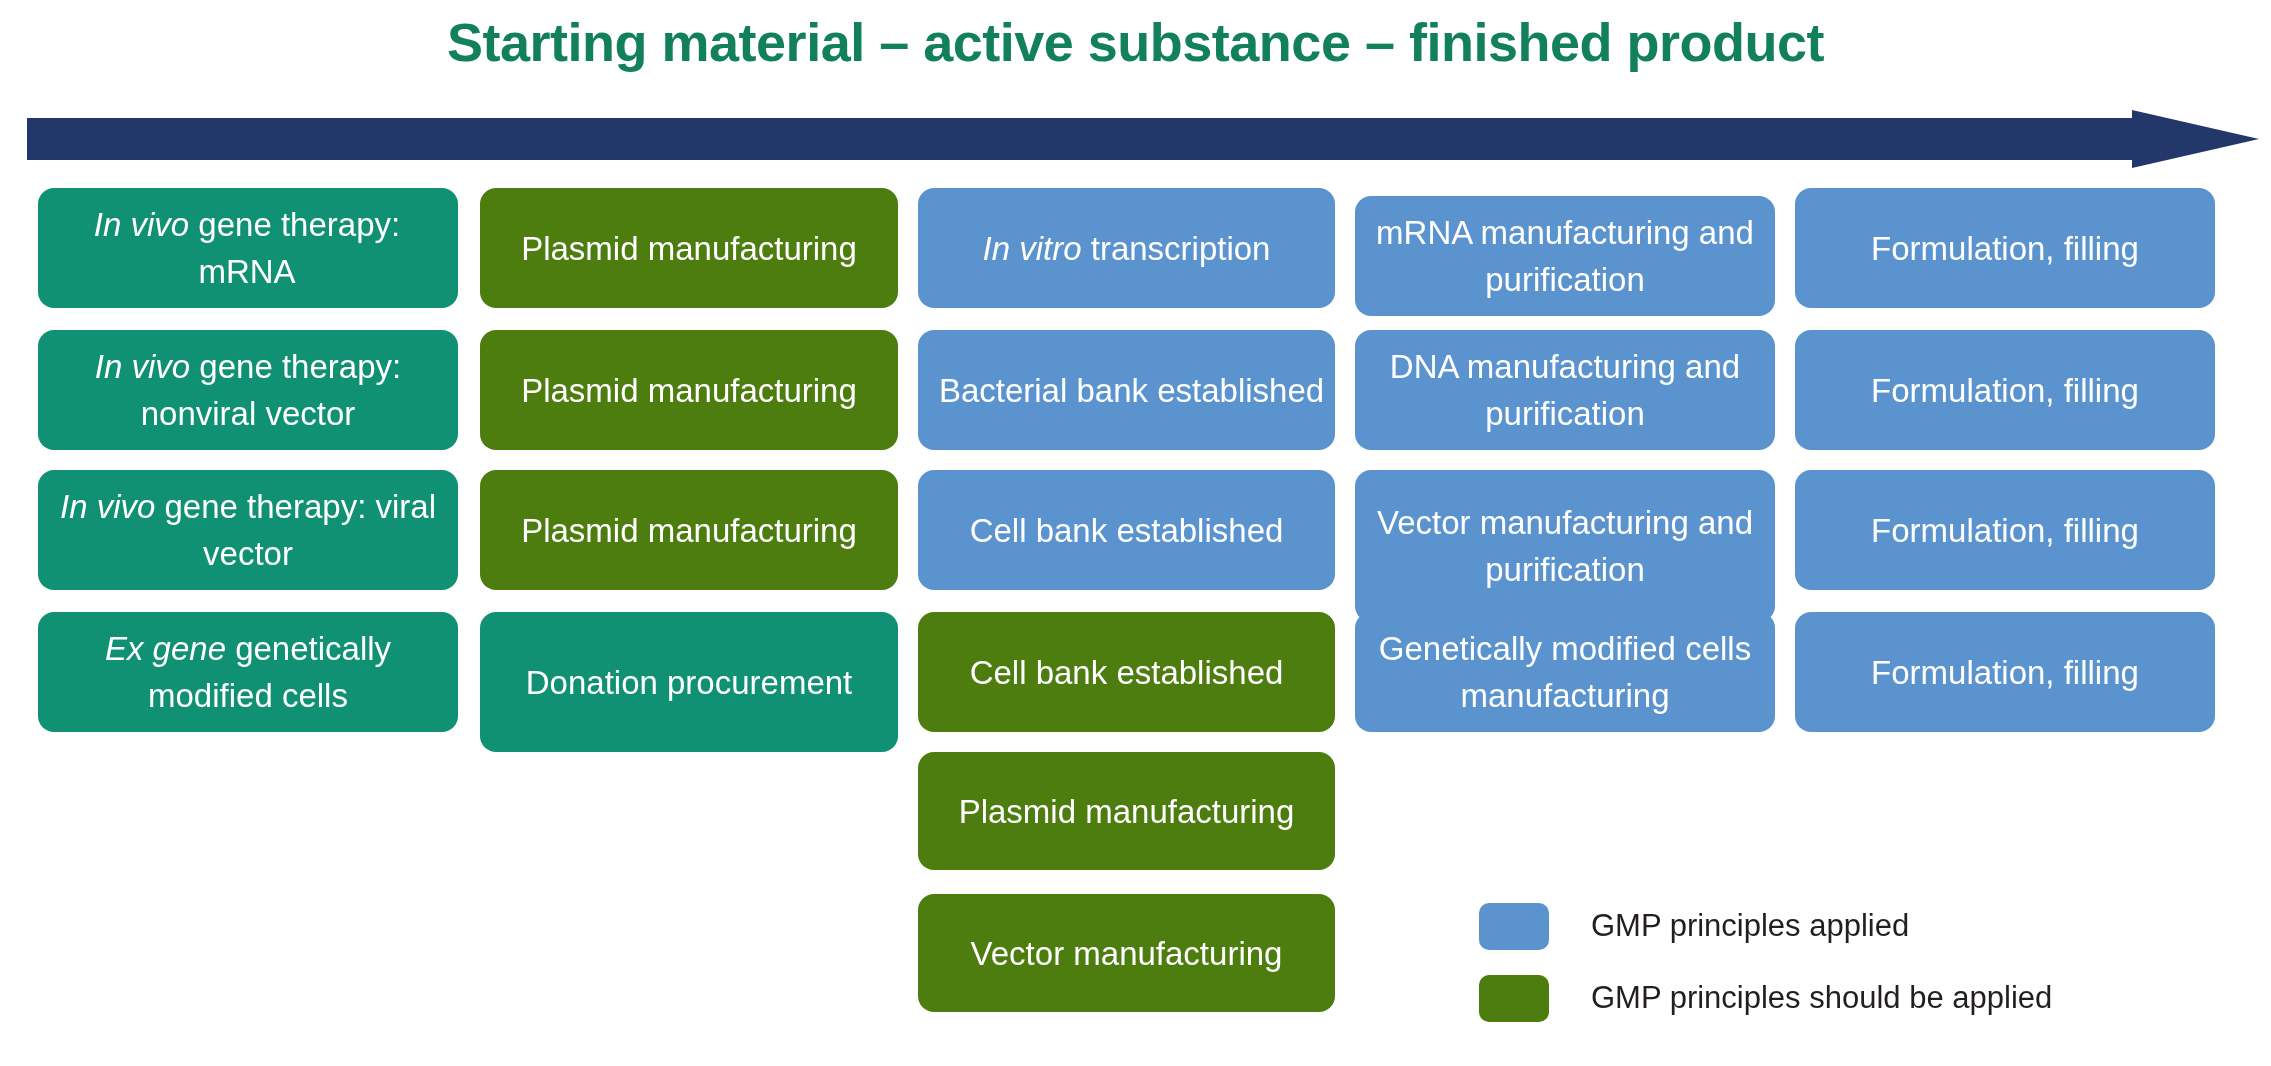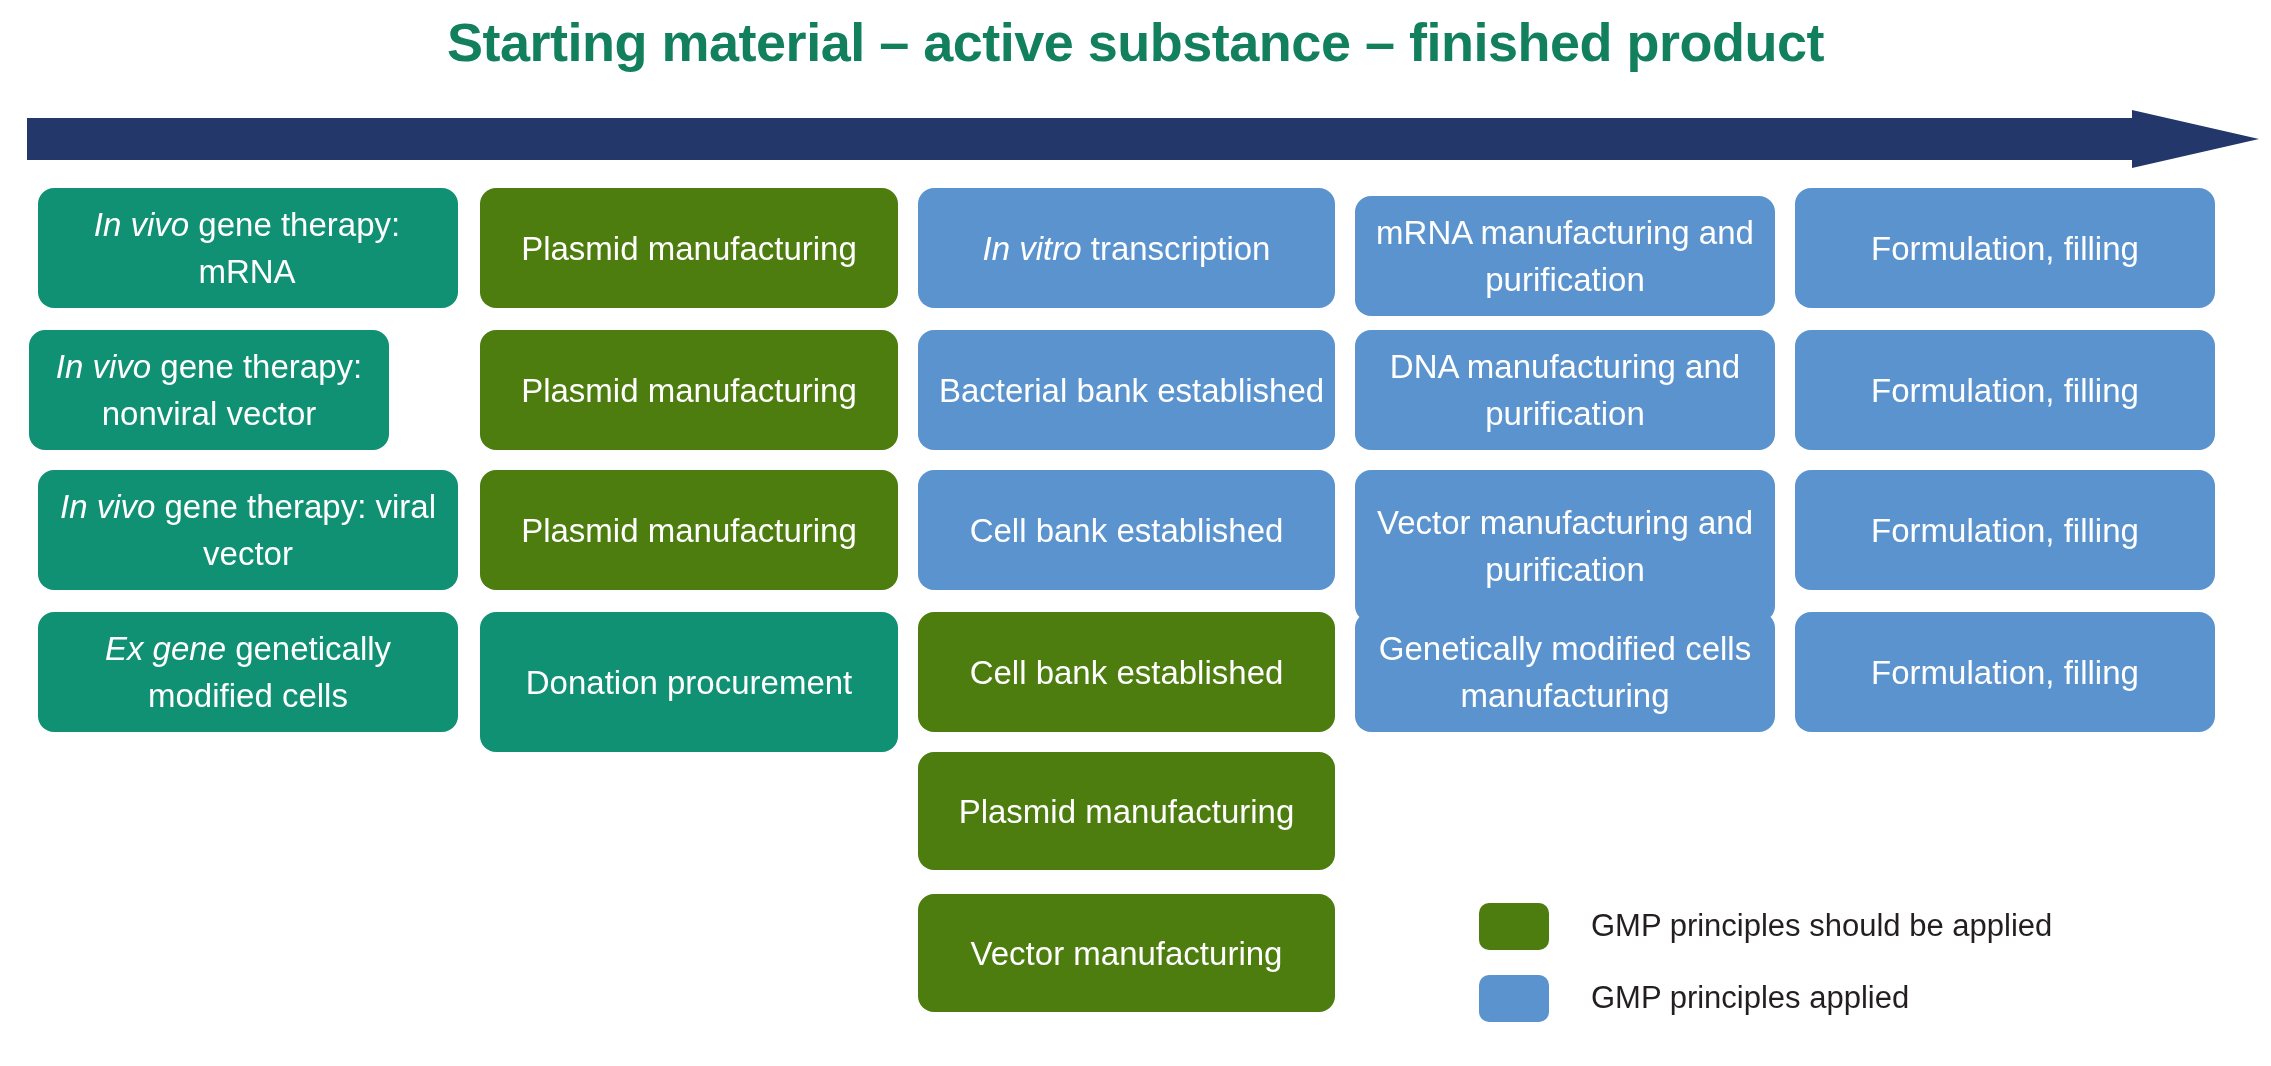--- a/index.html
+++ b/index.html
@@ -113,21 +113,21 @@
   <div class="flow-box c-blue" style="left:918px; top:188px; width:417px; height:120px;">
     <span class="txt"><i>In vitro</i><span> transcription</span></span>
   </div>
   <div class="flow-box c-blue" style="left:1355px; top:188px; width:420px; height:120px;margin-top:8px;">
     <span class="txt"><i></i><span>mRNA manufacturing and purification</span></span>
   </div>
   <div class="flow-box c-blue" style="left:1795px; top:188px; width:420px; height:120px;">
     <span class="txt"><i></i><span>Formulation, filling</span></span>
   </div>
 
-  <div class="flow-box c-green" style="left:29px;  top:330px; width:360px; height:120px;">
+  <div class="flow-box c-green" style="left:38px;  top:330px; width:420px; height:120px;">
     <span class="txt"><i>In vivo</i><span> gene therapy: nonviral vector</span></span>
   </div>
   <div class="flow-box c-orange" style="left:480px; top:330px; width:418px; height:120px;">
     <span class="txt"><i></i><span>Plasmid manufacturing</span></span>
   </div>
   <div class="flow-box c-blue" style="left:918px; top:330px; width:417px; height:120px;padding-left:20px;">
     <span class="txt"><i></i><span>Bacterial bank established</span></span>
   </div>
   <div class="flow-box c-blue" style="left:1355px; top:330px; width:420px; height:120px;">
     <span class="txt"><i></i><span>DNA manufacturing and purification</span></span>
@@ -171,22 +171,22 @@
   <div class="flow-box c-orange" style="left:918px; top:752px; width:417px; height:118px;">
     <span class="txt"><i></i><span>Plasmid manufacturing</span></span>
   </div>
 
   <div class="flow-box c-orange" style="left:918px; top:894px; width:417px; height:118px;">
     <span class="txt"><i></i><span>Vector manufacturing</span></span>
   </div>
 
   <div id="legend">
     <div class="legend-row">
+      <span class="legend-swatch c-blue"></span>
+      <span class="legend-label">GMP principles applied</span>
+    </div>
+    <div class="legend-row">
       <span class="legend-swatch c-orange"></span>
       <span class="legend-label">GMP principles should be applied</span>
-    </div>
-    <div class="legend-row">
-      <span class="legend-swatch c-blue"></span>
-      <span class="legend-label">GMP principles applied</span>
     </div>
   </div>
 
 </div>
 
 </body></html>

